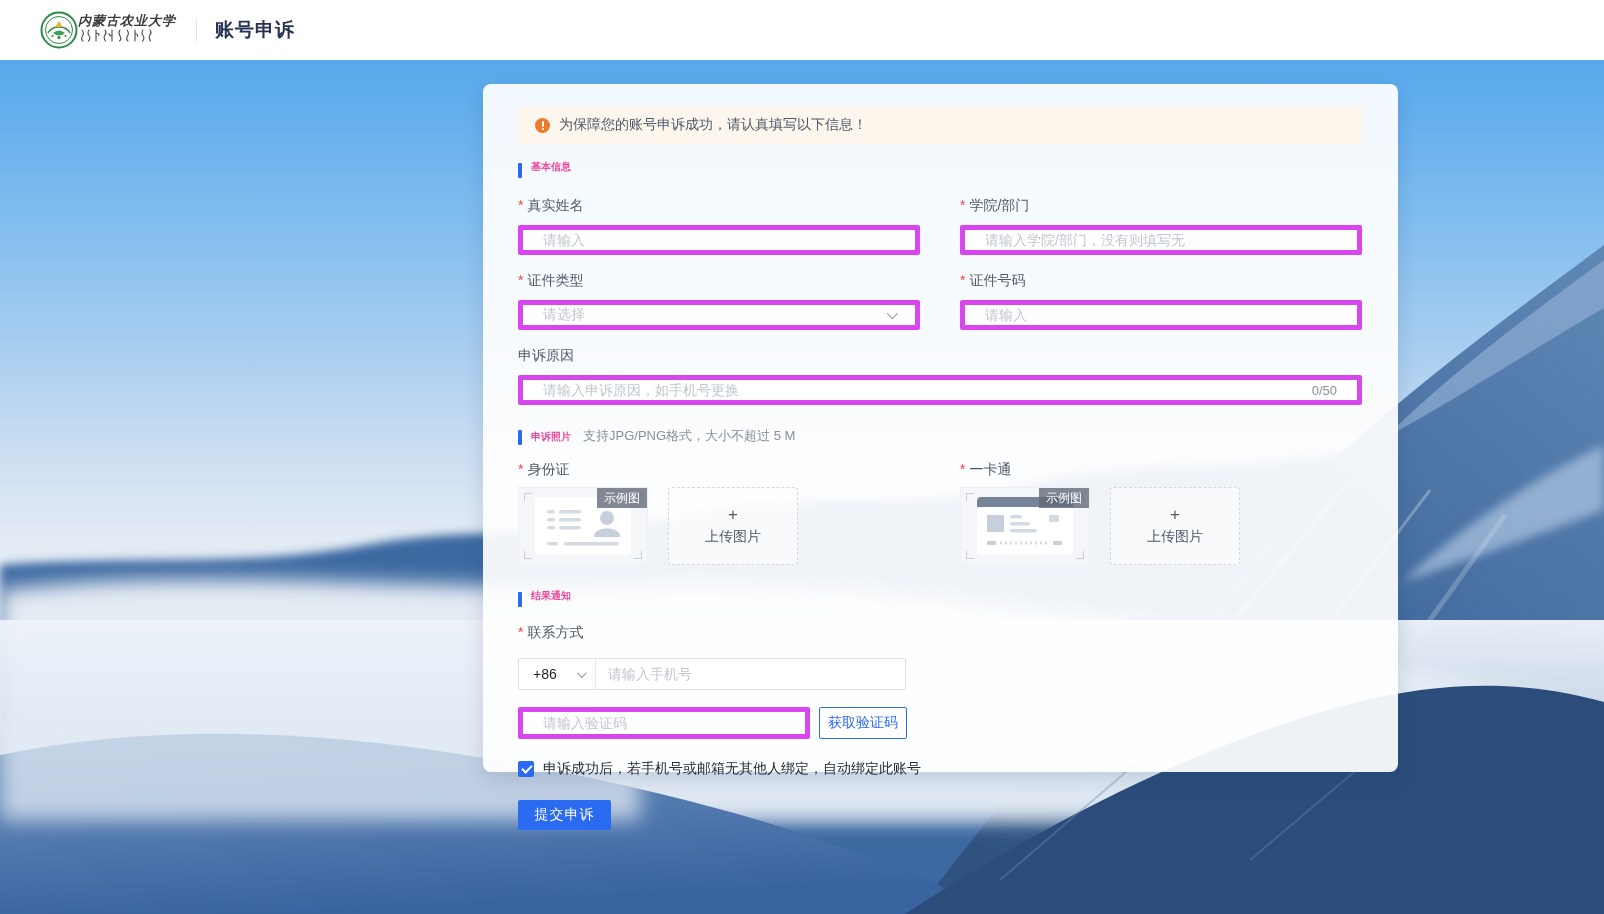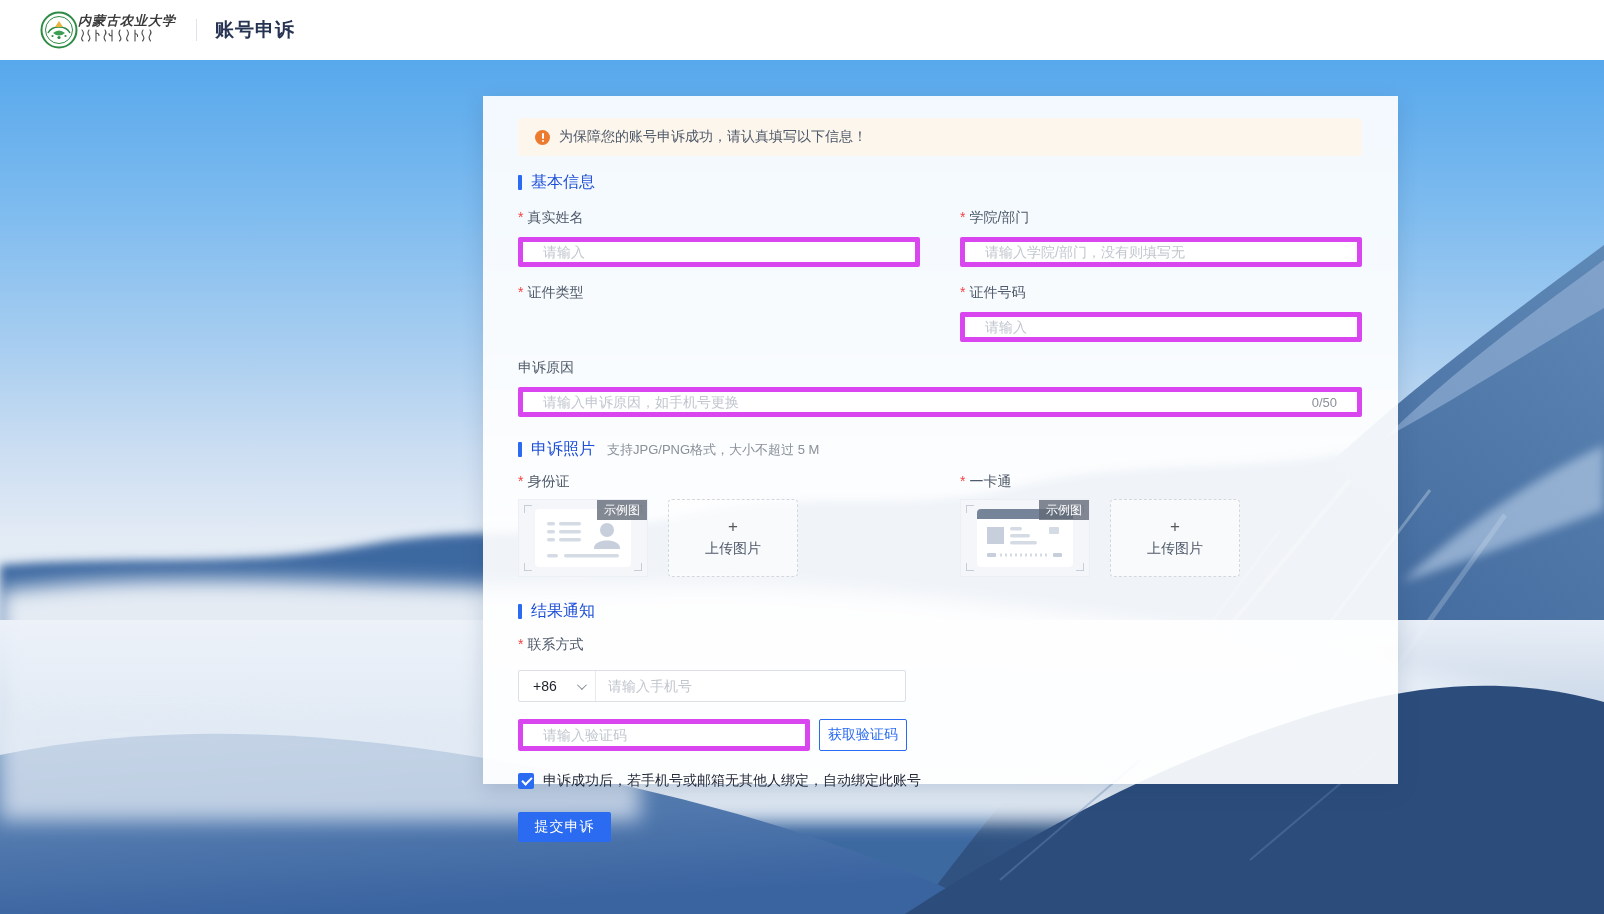--- a/index.html
+++ b/index.html
@@ -11,35 +11,35 @@
   .bg svg { display:block; }
 
   
   .hdr { position:absolute; left:0; top:0; width:1604px; height:60px; background:#ffffff; display:flex; align-items:center; padding-left:40px; z-index:5; }
   .logo { display:flex; align-items:center; }
   .logo-cn { font-family:"DejaVu Serif","Liberation Serif",serif; font-style:italic; font-weight:bold; font-size:13px; letter-spacing:1px; color:#3b3b3b; line-height:14px; }
   .hdr-divider { width:1px; height:22px; background:#dfe3ea; margin:0 18px 0 20px; }
   .page-title { font-size:19px; font-weight:bold; color:#273352; letter-spacing:1px; }
 
   
-  .card { position:absolute; left:483px; top:96px; width:915px; height:688px;
-          background:rgba(255,255,255,0.92); border-radius:0;
+  .card { position:absolute; left:483px; top:84px; width:915px; height:688px;
+          background:rgba(255,255,255,0.92); border-radius:8px;
           box-shadow:0 6px 20px rgba(24,54,102,.16);
           padding:22px 36px 0 35px; z-index:4; }
 
   .banner { height:38px; background:#FDF6EC; border-radius:4px; display:flex; align-items:center; gap:9px; padding:0 17px; font-size:14px; color:#4E5969; }
   .warn-ic { width:15px; height:15px; min-width:15px; border-radius:50%; background:#ED7B2F; position:relative; }
   .warn-ic::before { content:""; position:absolute; left:6.5px; top:3px; width:2px; height:6px; background:#fff; border-radius:1px; }
   .warn-ic::after  { content:""; position:absolute; left:6.5px; top:10.5px; width:2px; height:2px; background:#fff; border-radius:50%; }
 
   .sec { display:flex; align-items:baseline; gap:9px; margin-top:16px; height:20px; }
   .sec.mt22 { margin-top:22px; }
   .sec.mt24 { margin-top:24px; }
   .sec-bar { width:4px; height:15px; background:#2A6BF2; border-radius:1px; align-self:center; }
-  .sec-title { font-size:16px; font-weight:normal; color:#1d4ed8; }
+  .sec-title { font-size:10px; font-weight:bold; color:#ec4899; }
   .sec-hint { font-size:13px; color:#8A9099; margin-left:3px; }
 
   .grid2 { display:grid; grid-template-columns:1fr 1fr; column-gap:40px; }
 
   .f-label { margin:18px 0 13px; font-size:14px; color:#4E5969; display:flex; align-items:center; gap:4px; line-height:14px; }
   .req { color:#F53F3F; font-size:14px; }
 
   .inp { height:30px; border:5px solid #d946ef; border-radius:2px; background:#fff; display:flex; align-items:center; padding:0 20px; gap:8px; }
   .inp input { flex:1; border:none; outline:none; font-size:14px; color:#303133; background:transparent; font-family:inherit; min-width:0; }
   .inp input::placeholder { color:#C1C6CE; }
@@ -206,20 +206,24 @@
       </div>
       <div class="inp">
         <input placeholder="请输入学院/部门，没有则填写无" style="">
       </div>
     </div>
     <div class="field">
       <div class="f-label">
         <span class="req">*</span>
         <span>证件类型</span>
       </div>
+      <div class="inp">
+        <span class="ph">请选择</span>
+        <span class="chev"></span>
+      </div>
     </div>
     <div class="field">
       <div class="f-label">
         <span class="req">*</span>
         <span>证件号码</span>
       </div>
       <div class="inp">
         <input placeholder="请输入" style="">
       </div>
     </div>

